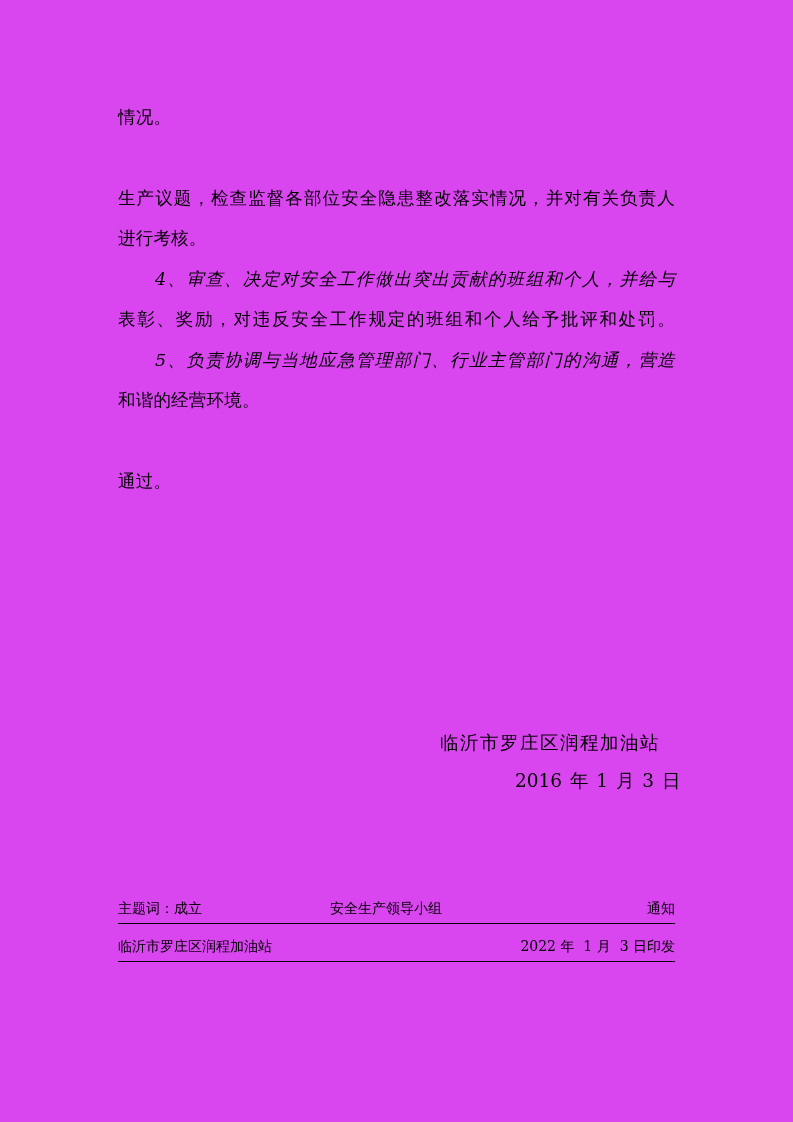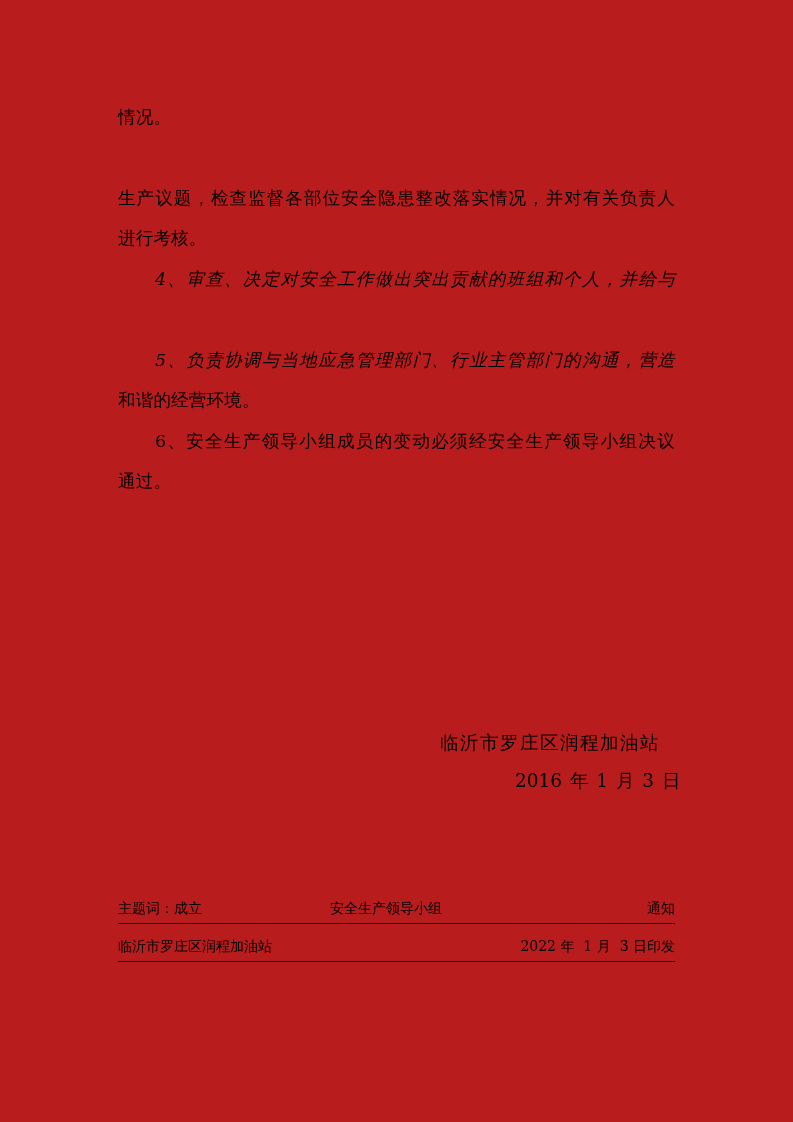--- a/index.html
+++ b/index.html
@@ -1,39 +1,39 @@
 <!DOCTYPE html>
 <html><head>
 <meta charset="utf-8">
 <style>
   html, body { margin:0; padding:0; background:#ffffff; }
   body { width:793px; height:1122px; position:relative; overflow:hidden;
          font-family: "DejaVu Serif", "Liberation Serif", serif; color:#000; }
-  .page { position:absolute; left:0; top:0; width:793px; height:1122px; background:#b91c1c; }
+  .page { position:absolute; left:0; top:0; width:793px; height:1122px; background:#d946ef; }
   .line { position:absolute; left:118px; width:557px; font-size:17.5px; line-height:22px;
           white-space:nowrap; letter-spacing:0.2px; }
   .just { text-align:justify; text-align-last:justify; }
   .indent { padding-left:37px; box-sizing:border-box; }
   .sig { position:absolute; font-size:18.5px; line-height:24px; white-space:nowrap; }
   .footer-row { position:absolute; left:118px; width:557px; height:26px; border-bottom:1.3px solid #000;
                 font-size:14px; line-height:22px; white-space:nowrap; }
   .footer-row span { position:absolute; top:0; }
 </style>
 </head>
 <body>
 
 <div class="page">
 
   <div class="line" style="top:106px;">情况。</div>
   <div class="line just" style="top:187px;">生产议题，检查监督各部位安全隐患整改落实情况，并对有关负责人</div>
   <div class="line" style="top:227px;">进行考核。</div>
   <div class="line just indent" style="top:268px;font-style:italic;">4、审查、决定对安全工作做出突出贡献的班组和个人，并给与</div>
+  <div class="line just" style="top:308px;">表彰、奖励，对违反安全工作规定的班组和个人给予批评和处罚。</div>
   <div class="line just indent" style="top:349px;font-style:italic;">5、负责协调与当地应急管理部门、行业主管部门的沟通，营造</div>
   <div class="line" style="top:389px;">和谐的经营环境。</div>
-  <div class="line just indent" style="top:430px;">6、安全生产领导小组成员的变动必须经安全生产领导小组决议</div>
   <div class="line" style="top:470px;">通过。</div>
 
   <div class="sig" style="left:440px; top:731px; letter-spacing:1.5px;">临沂市罗庄区润程加油站</div>
   <div class="sig" style="left:515px; top:769px; word-spacing:2px;">2016 年 1 月 3 日</div>
 
   <div class="footer-row" style="top:897px;">
     <span style="left:0;">主题词：成立</span>
     <span style="left:164px;margin-left:48px;">安全生产领导小组</span>
     <span style="right:0;">通知</span>
   </div>

